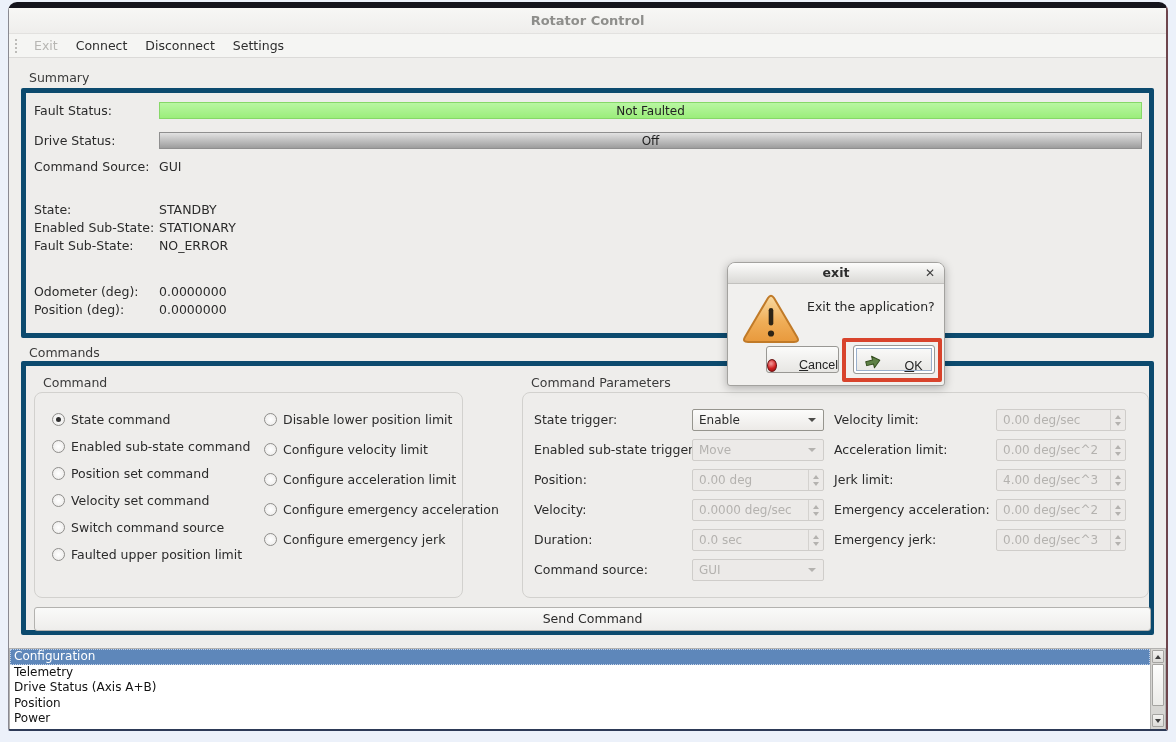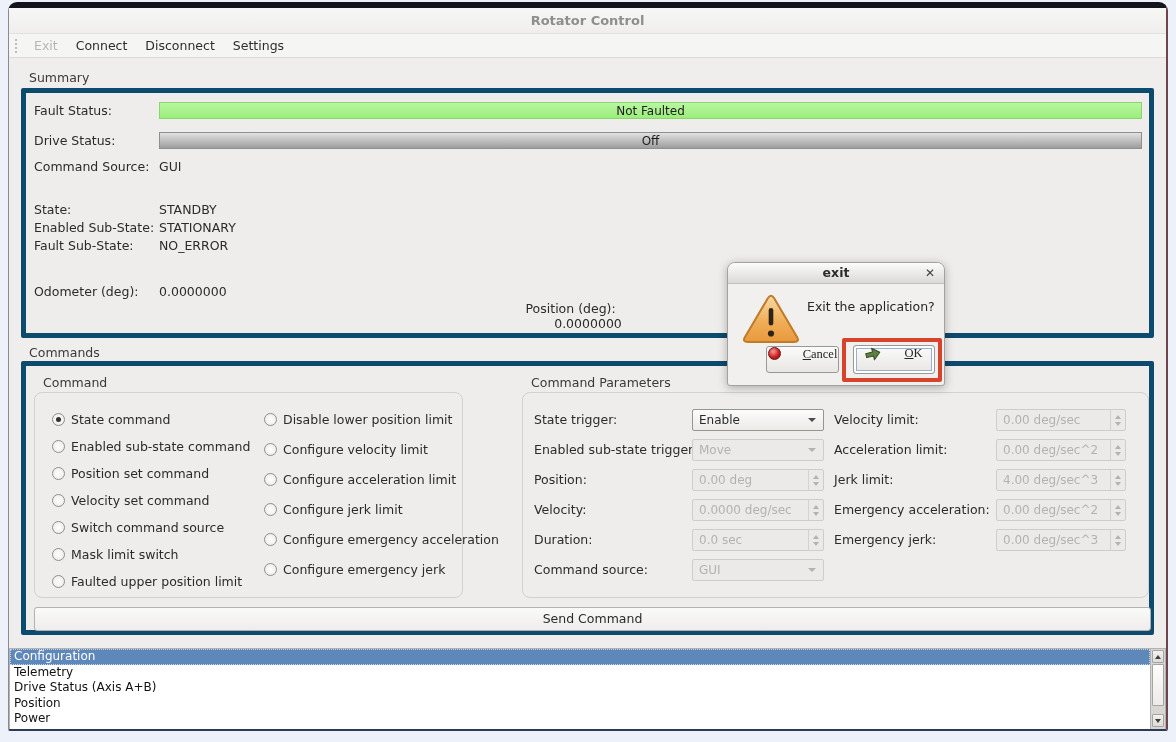--- a/index.html
+++ b/index.html
@@ -96,23 +96,23 @@
     background:#f1f0ee; border:1px solid #a3a29f; border-radius:8px 8px 3px 3px;
     box-shadow:0 2px 10px rgba(0,0,0,0.28); z-index:10; }
   .dialog-titlebar { position:relative; height:21px; background:linear-gradient(#fcfcfb,#dad9d6);
     border-bottom:1px solid #c2c1be; border-radius:7px 7px 0 0; text-align:center;
     line-height:20px; font-weight:bold; font-size:12.5px; color:#2d2d2d; }
   .dialog-close { position:absolute; right:9px; top:0; line-height:20px; font-size:12px;
     font-weight:bold; color:#3f3f3f; }
   .dialog-body { position:relative; height:102px; }
   .warn-icon { position:absolute; left:15px; top:9px; }
   .dialog-msg { position:absolute; left:79px; top:15px; font-size:12.5px; color:#262626; }
-  .dlg-btn { position:absolute; display:flex; align-items:flex-start; justify-content:center; gap:22px;
+  .dlg-btn { position:absolute; display:flex; align-items:flex-end; justify-content:center; gap:22px;
     background:linear-gradient(#fbfbfa,#e7e6e3); border:1px solid #999894; border-radius:3px;
-    font-family:Liberation Serif, serif; font-size:12.5px; color:#242424; }
+    font-family:Liberation Sans, sans-serif; font-size:12.5px; color:#242424; }
   .btn-cancel { left:38px; top:62px; width:73px; height:27px; }
   .btn-ok { left:125px; top:61px; width:82px; height:29px;
     box-shadow:inset 0 0 0 2px #ffffff, inset 0 0 0 3px #9ab0cc; }
   .cancel-icon { width:13px; height:13px; border-radius:50%; border:1px solid #6a1010;
     background:radial-gradient(circle at 38% 32%, #ef8a8a 8%, #cf2020 55%, #8c0d0d); }
   .annotation-rect { position:absolute; left:114px; top:75px; width:100px; height:44px;
     border:4px solid var(--annotation-red,#d8432c); border-radius:2px; z-index:12; }
 </style>
 </head>
 <body>
@@ -157,21 +157,21 @@
         <span class="val">STATIONARY</span>
       </div>
       <div class="summary-row" style="margin-top:1px;">
         <span class="lbl">Fault Sub-State:</span>
         <span class="val">NO_ERROR</span>
       </div>
       <div class="summary-row" style="margin-top:29px;">
         <span class="lbl">Odometer (deg):</span>
         <span class="val">0.0000000</span>
       </div>
-      <div class="summary-row" style="margin-top:1px;flex-direction:column;">
+      <div class="summary-row" style="margin-top:1px;">
         <span class="lbl">Position (deg):</span>
         <span class="val">0.0000000</span>
       </div>
     </div>
 
     <div class="section-label" style="left:20px; top:337px;">Commands</div>
 
     <div class="panel" style="left:12px; top:353px; width:1133px; height:274px;">
 
       <div class="group-label" style="left:17px; top:9px;">Command</div>
@@ -193,43 +193,35 @@
             <div class="radio-row">
               <span class="radio"></span>
               <span class="radio-label">Velocity set command</span>
             </div>
             <div class="radio-row">
               <span class="radio"></span>
               <span class="radio-label">Switch command source</span>
             </div>
             <div class="radio-row">
               <span class="radio"></span>
-              <span class="radio-label">Mask limit switch</span>
-            </div>
-            <div class="radio-row">
-              <span class="radio"></span>
               <span class="radio-label">Faulted upper position limit</span>
             </div>
           </div>
           <div class="radio-col2">
             <div class="radio-row">
               <span class="radio"></span>
               <span class="radio-label">Disable lower position limit</span>
             </div>
             <div class="radio-row">
               <span class="radio"></span>
               <span class="radio-label">Configure velocity limit</span>
             </div>
             <div class="radio-row">
               <span class="radio"></span>
               <span class="radio-label">Configure acceleration limit</span>
-            </div>
-            <div class="radio-row">
-              <span class="radio"></span>
-              <span class="radio-label">Configure jerk limit</span>
             </div>
             <div class="radio-row">
               <span class="radio"></span>
               <span class="radio-label">Configure emergency acceleration</span>
             </div>
             <div class="radio-row">
               <span class="radio"></span>
               <span class="radio-label">Configure emergency jerk</span>
             </div>
           </div>

